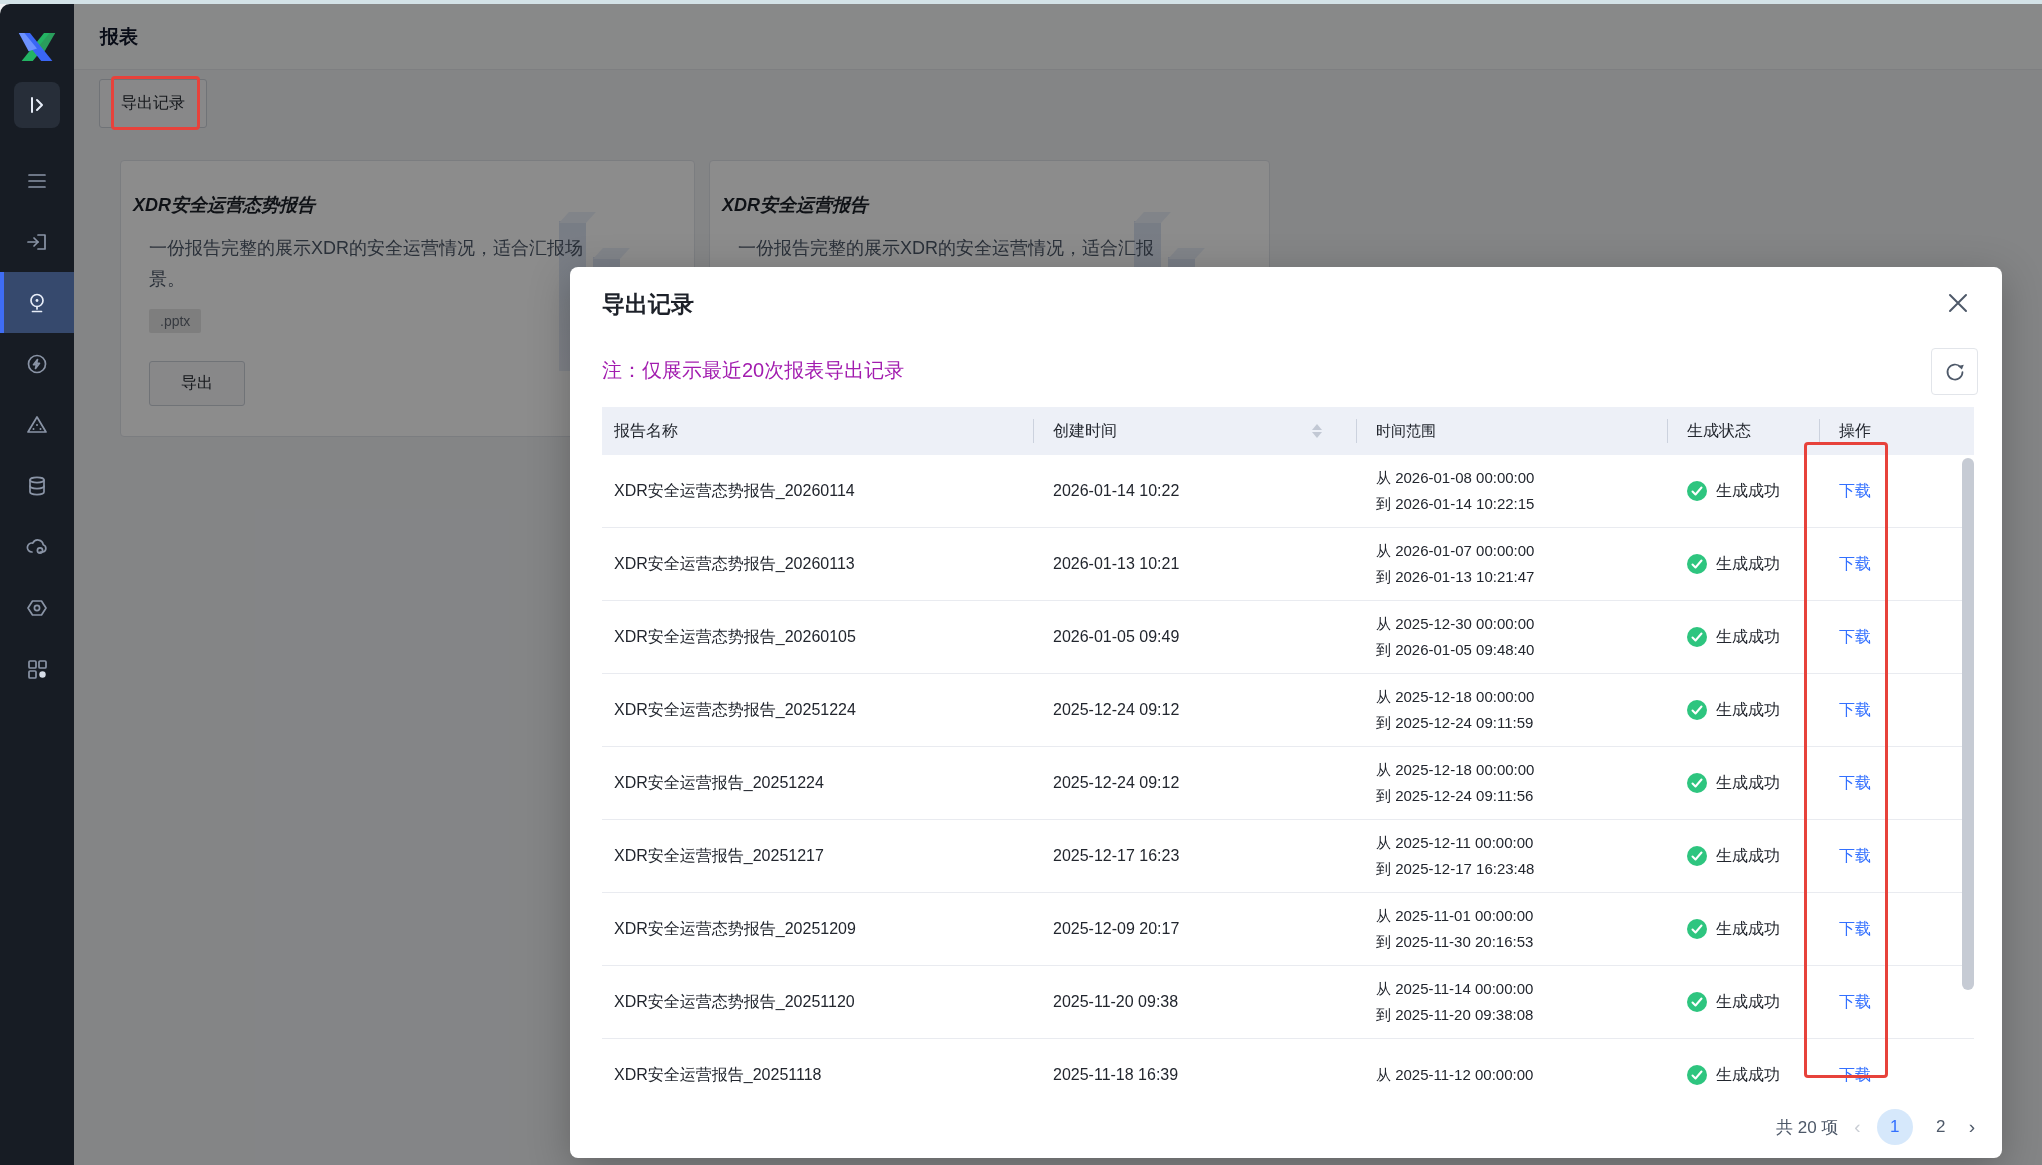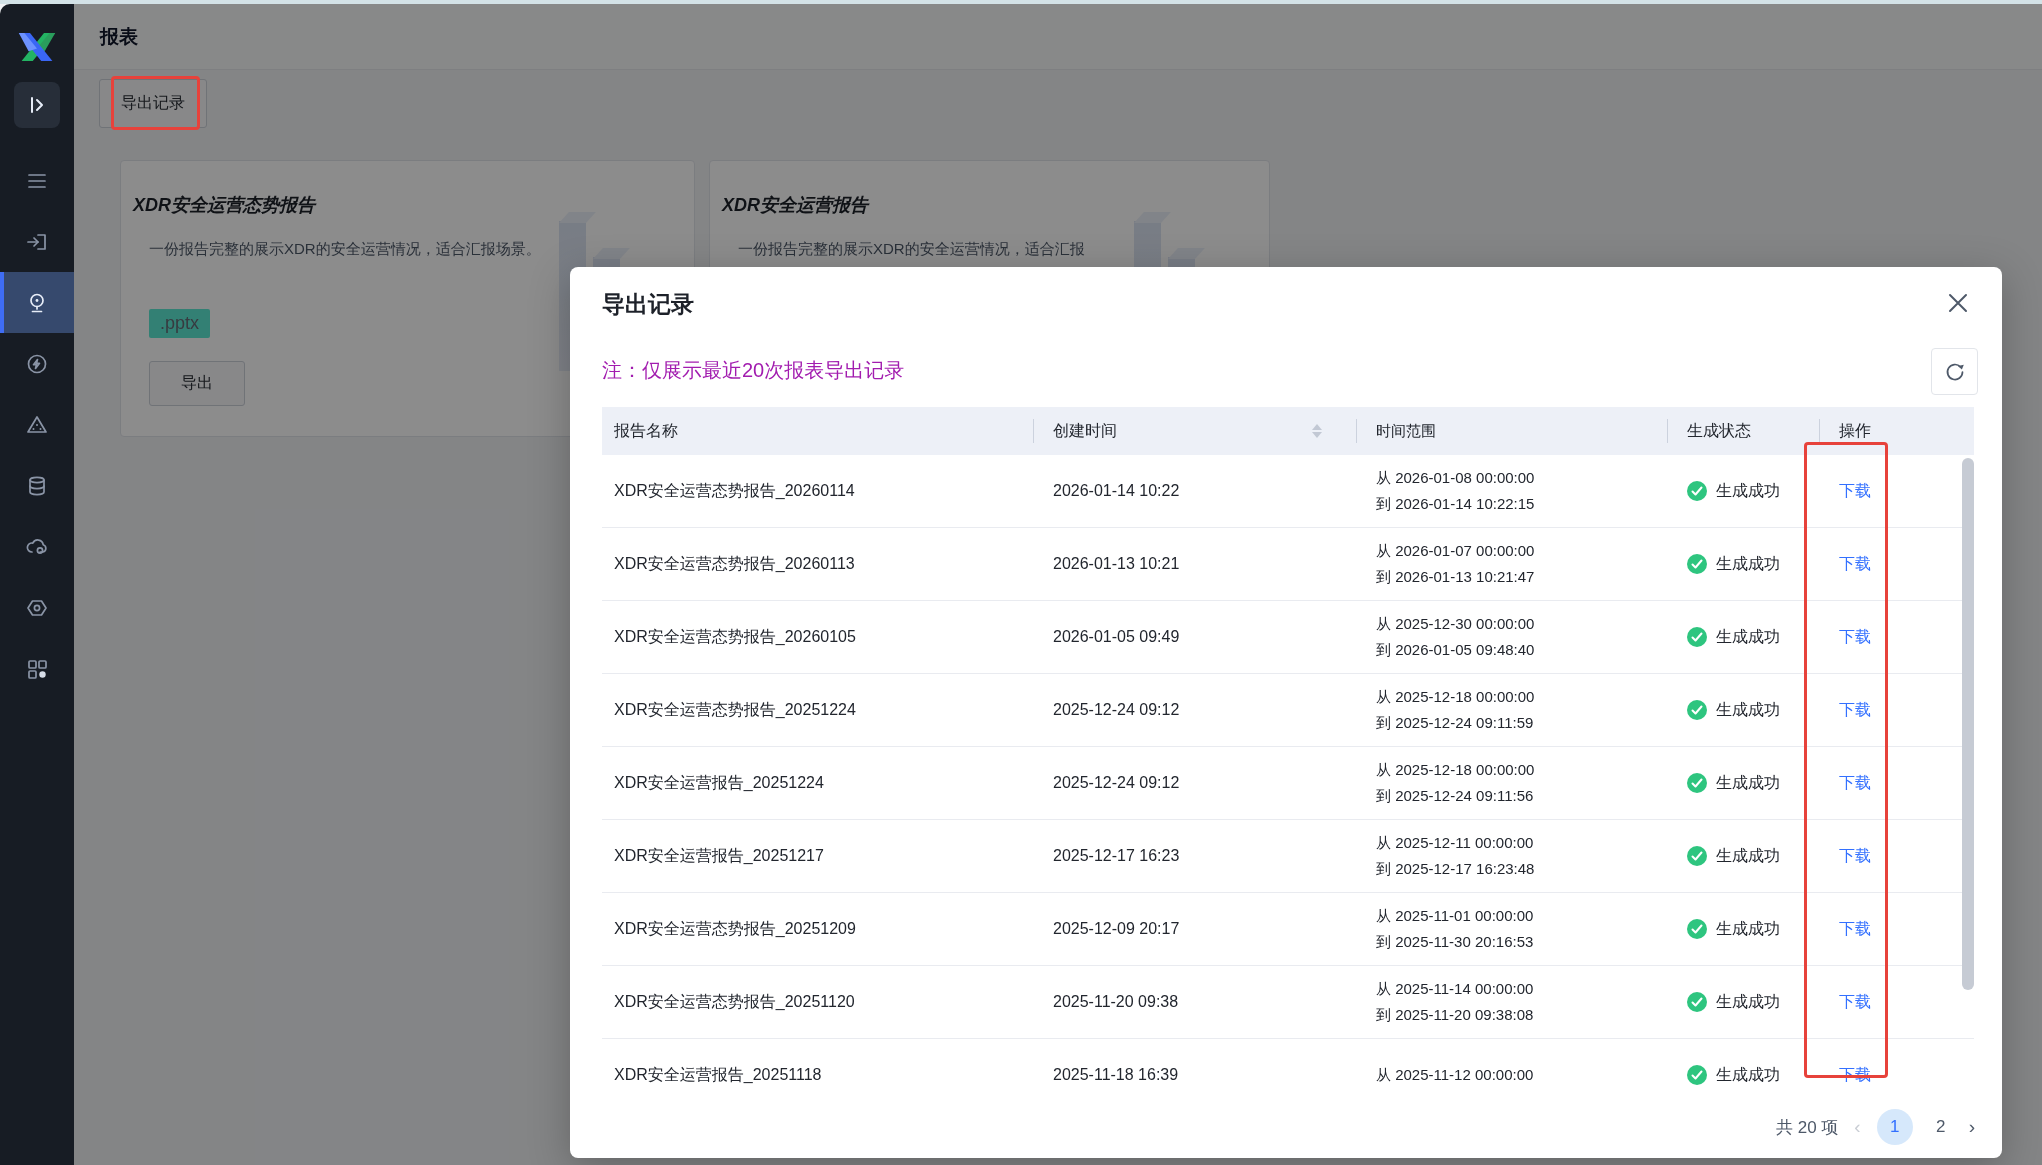--- a/index.html
+++ b/index.html
@@ -29,22 +29,22 @@
   
   .main{position:absolute;left:74px;top:4px;width:1968px;height:1161px;background:#f1f2f5;}
   .page-header{position:absolute;left:0;top:0;width:100%;height:66px;background:#f8f9fa;border-bottom:1px solid #e5e7eb;display:flex;align-items:center;}
   .page-title{margin-left:26px;font-size:19px;font-weight:bold;color:#0f172a;}
   .ghost-btn{background:#f7f8fa;border:1px solid #ccd1d9;border-radius:3px;color:#2b2f36;font-size:16px;cursor:pointer;}
   .export-records-btn{position:absolute;left:25px;top:75px;width:108px;height:49px;}
   .card{position:absolute;top:156px;height:277px;background:#ffffff;border:1px solid #e1e4ea;border-radius:4px;overflow:hidden;}
   .card-1{left:46px;width:575px;}
   .card-2{left:635px;width:561px;}
   .card-title{position:absolute;left:12px;top:32px;font-size:18px;font-weight:bold;color:#1d2129;font-style:italic;}
-  .card-desc{position:absolute;left:28px;top:72px;width:435px;font-size:15px;line-height:31px;color:#4e5969;}
-  .card-tag{position:absolute;left:28px;top:148px;background:#5eead4;color:#646b76;font-size:18px;padding:4px 11px;border-radius:2px;}
+  .card-desc{position:absolute;left:28px;top:72px;width:435px;font-size:18px;line-height:31px;color:#4e5969;}
+  .card-tag{position:absolute;left:28px;top:148px;background:#e5e5e5;color:#646b76;font-size:14px;padding:4px 11px;border-radius:2px;}
   .card-export-btn{position:absolute;left:28px;top:200px;width:96px;height:45px;}
   .illus-bar{position:absolute;background:linear-gradient(180deg,#d4def0,#e4eaf6);opacity:.85;}
   .illus-bar::before{content:'';position:absolute;left:0;top:-9px;width:100%;height:11px;background:#e9eef8;transform:skewX(-42deg);transform-origin:bottom left;}
   .bar-a{right:108px;top:60px;width:27px;height:150px;}
   .bar-b{right:74px;top:96px;width:27px;height:114px;}
   .illus-ribbon{position:absolute;right:-70px;bottom:-4px;width:520px;height:34px;background:#dfe7f3;opacity:.75;transform:rotate(-17deg);transform-origin:right bottom;}
   .illus-ribbon.r2{height:12px;bottom:44px;opacity:.55;}
 
   
   .overlay{position:absolute;left:74px;top:4px;width:1968px;height:1161px;background:rgba(0,0,0,0.45);z-index:40;}

